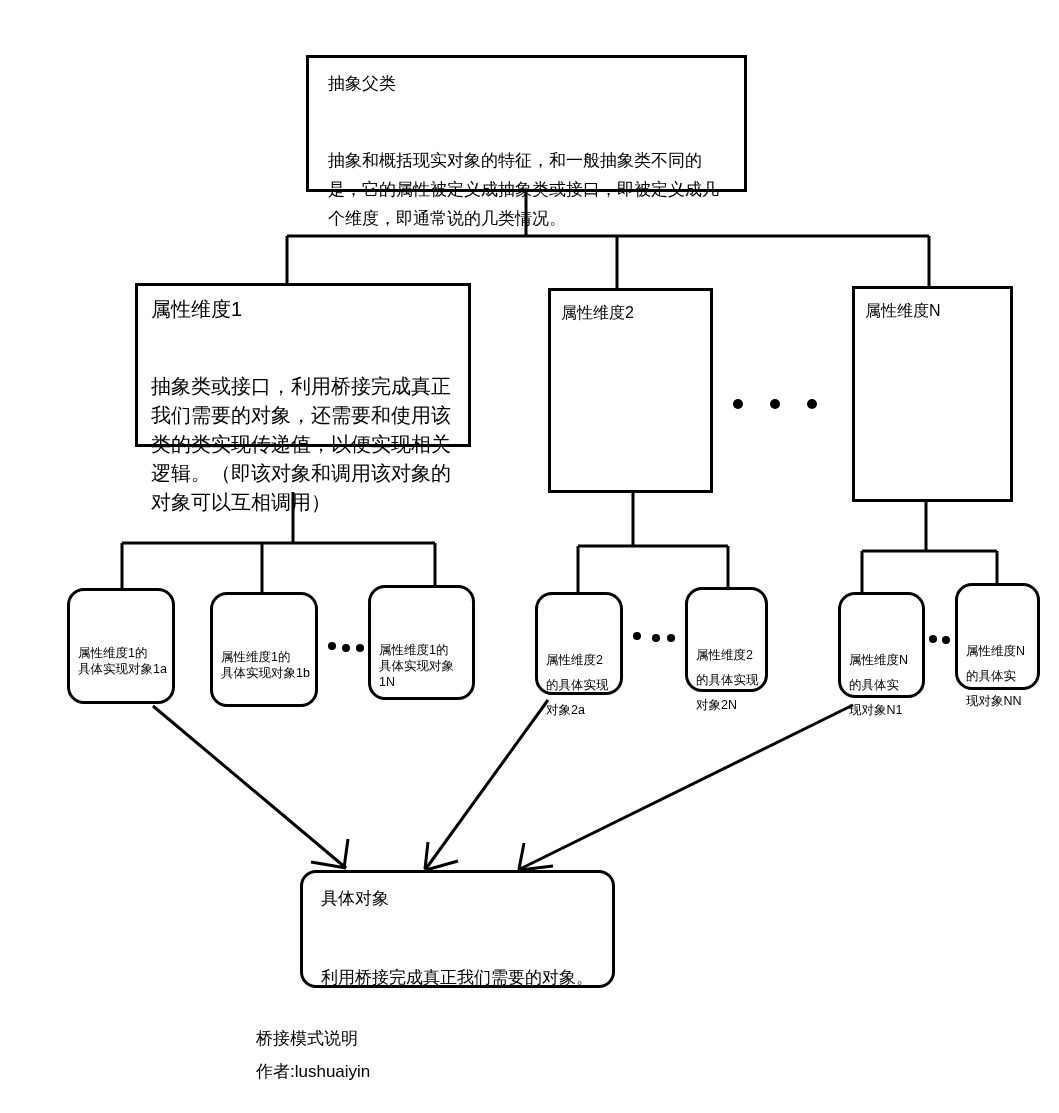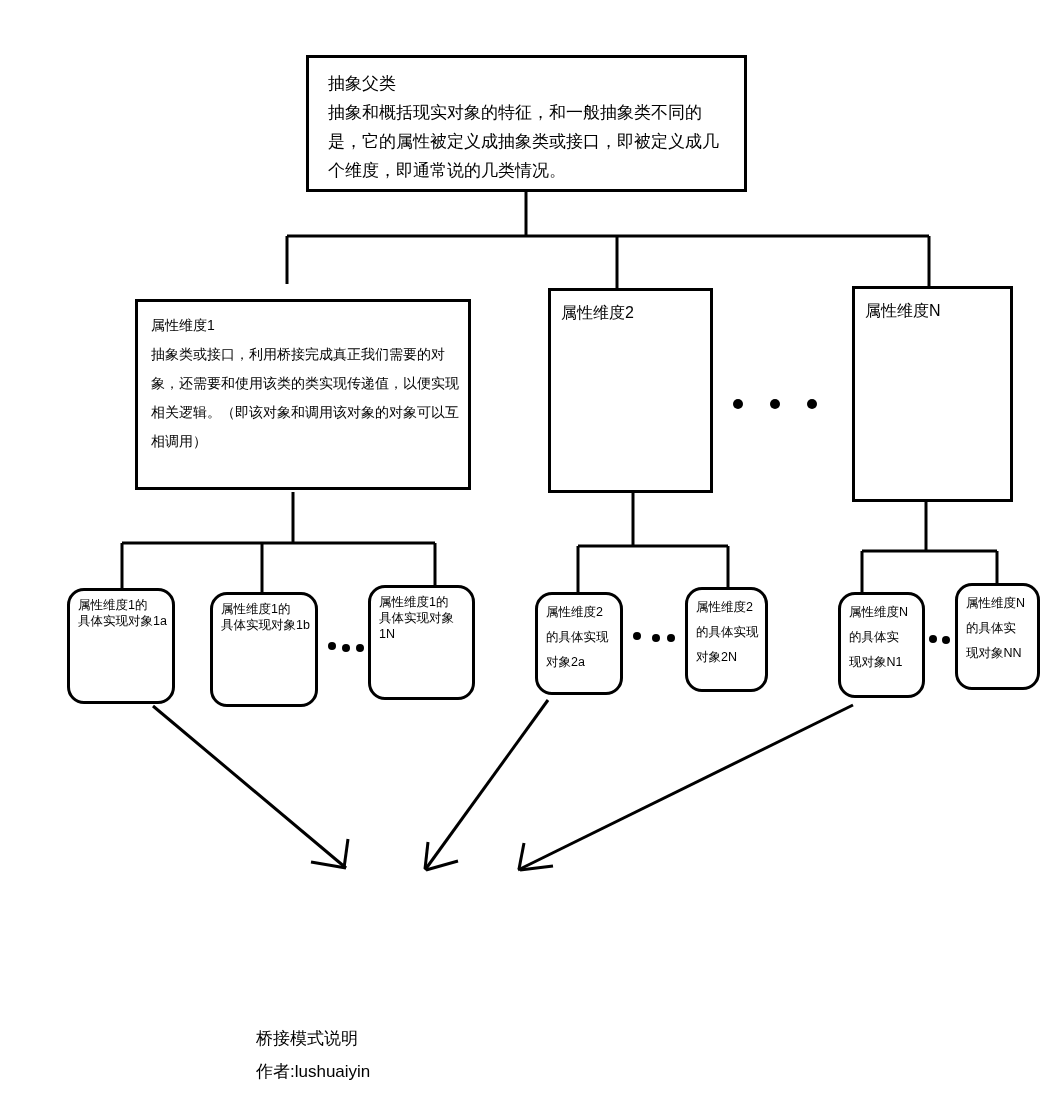--- a/index.html
+++ b/index.html
@@ -19,31 +19,31 @@
     z-index:1;
   }
   .box{
     position:absolute;
     box-sizing:border-box;
     border:3px solid #000000;
     background:#ffffff;
     z-index:2;
   }
   .box-title{white-space:pre-line;}
-  .box-body{white-space:pre-line;}
+  .box-body{white-space:pre-line;margin-top:48px;}
 
   #abstract-box{
     left:306px;top:55px;width:441px;height:137px;
     padding:11px 15px 8px 19px;
     font-size:17px;line-height:29px;
   }
   #dim1-box{
-    left:135px;top:299px;width:336px;height:191px;
+    left:135px;top:283px;width:336px;height:164px;
     padding:9px 9px 0 13px;
-    font-size:14px;line-height:29px;
+    font-size:20px;line-height:29px;
   }
   #dim2-box{
     left:548px;top:288px;width:165px;height:205px;
     padding:9px 8px 0 10px;
     font-size:16px;line-height:26px;
   }
   #dimN-box{
     left:852px;top:286px;width:161px;height:216px;
     padding:9px 8px 0 10px;
     font-size:16px;line-height:26px;
@@ -181,19 +181,23 @@
     <div class="box-body">属性维度N
 的具体实
 现对象N1</div>
   </div>
   <div class="box impl impl3" id="impl-nn">
     <div class="box-body">属性维度N
 的具体实
 现对象NN</div>
   </div>
 
+  <div class="box" id="concrete-box">
+    <div class="box-title">具体对象</div>
+    <div class="box-body">利用桥接完成真正我们需要的对象。</div>
+  </div>
 
   <div class="footer">
     <div>桥接模式说明</div>
     <div>作者:lushuaiyin</div>
   </div>
 
 </div>
 
 </body></html>

